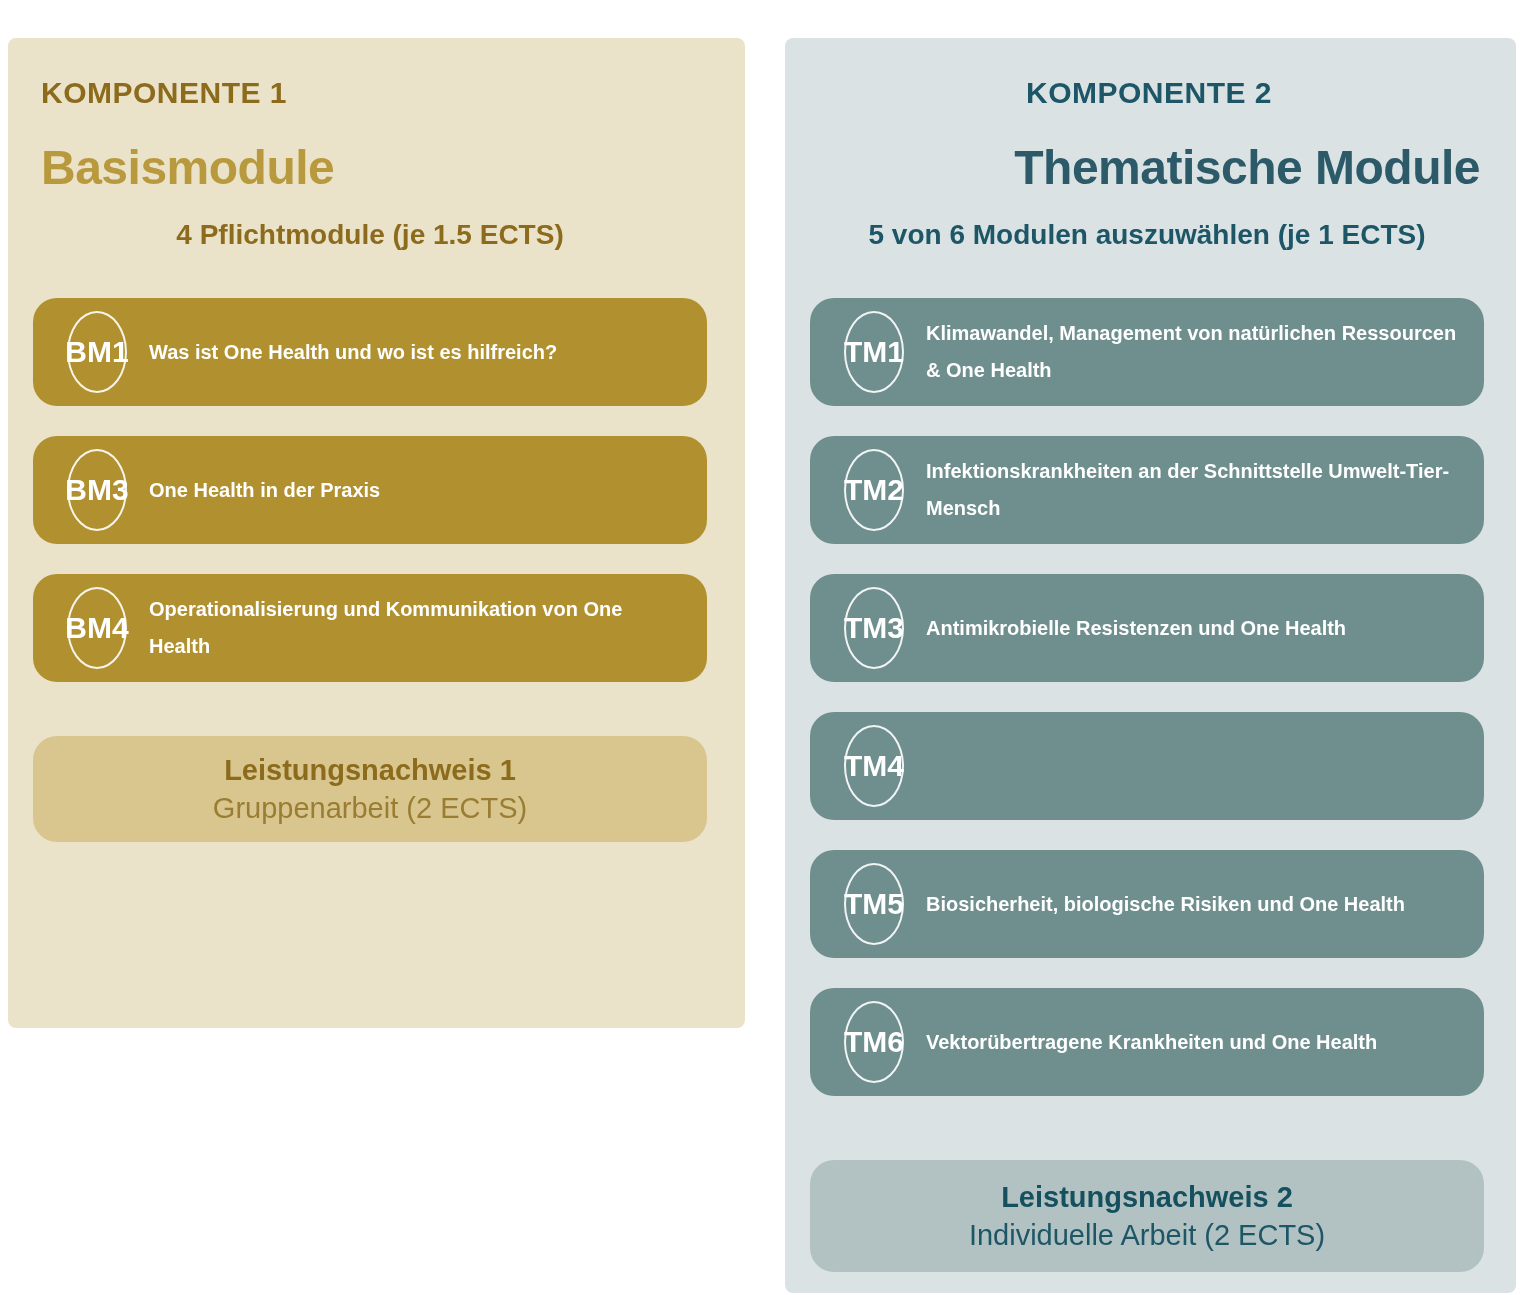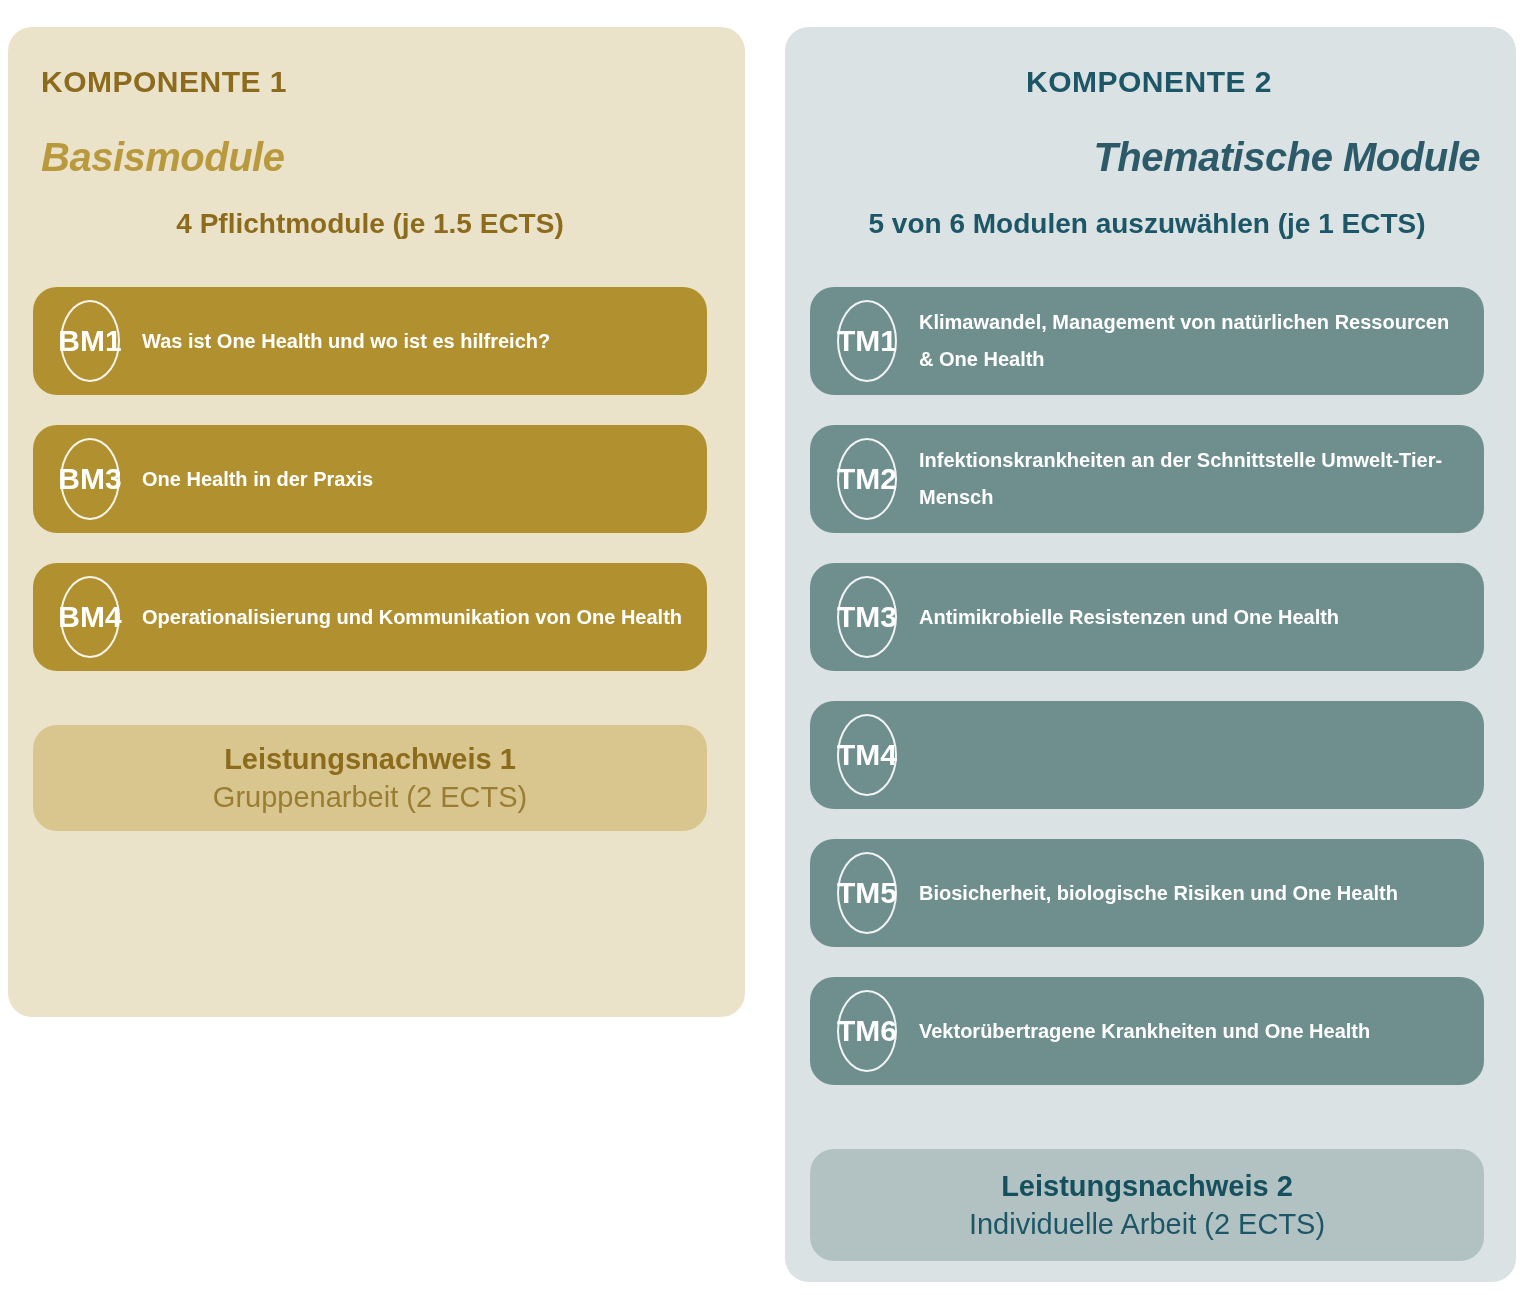--- a/index.html
+++ b/index.html
@@ -5,37 +5,37 @@
   * { margin: 0; padding: 0; box-sizing: border-box; }
   html, body { background: #ffffff; }
   body {
     width: 1524px; height: 1295px;
     font-family: "Liberation Sans", "DejaVu Sans", sans-serif;
     position: relative;
     overflow: hidden;
   }
   .panel {
     position: absolute;
-    top: 27px;
-    border-radius: 24px;
+    top: 38px;
+    border-radius: 8px;
     padding: 38px 36px 0 25px;
   }
   .panel-left  { left: 8px;   width: 737px; height: 990px;  background: var(--beige-panel, #EBE3C9); }
   .panel-right { left: 785px; width: 731px; height: 1255px; background: var(--bluegray-panel, #DAE2E3); }
 
   .kicker {
     font-size: 30px; font-weight: bold; letter-spacing: 0.5px;
     line-height: 34px; padding-left: 8px;
   }
   .panel-left  .kicker { color: var(--gold-dark, #8C6B1D); }
   .panel-right .kicker { color: var(--teal-dark, #1D5666); text-align: center; }
 
   .panel-title {
-    font-size: 40px; font-weight: bold; line-height: 64px;
-    margin-top: 26px; padding-left: 8px; letter-spacing: -0.5px; font-style: italic;
+    font-size: 48px; font-weight: bold; line-height: 64px;
+    margin-top: 26px; padding-left: 8px; letter-spacing: -0.5px;
   }
   .panel-left  .panel-title { color: var(--gold-title, #B9993D); }
   .panel-right .panel-title { color: var(--teal-title, #2D5A68); text-align: right; }
 
   .panel-subtitle {
     font-size: 28px; font-weight: bold; line-height: 34px;
     margin-top: 18px; text-align: center; width: 674px;
   }
   .panel-left  .panel-subtitle { color: var(--gold-dark, #8C6B1D); }
   .panel-right .panel-subtitle { color: var(--teal-dark, #1D5666); }
@@ -47,21 +47,21 @@
     display: flex; align-items: center;
     margin-bottom: 30px;
     color: #ffffff;
   }
   .panel-left  .module { background: var(--gold-box, #B1912F); }
   .panel-right .module { background: var(--teal-box, #6F8E8E); }
 
   .module-badge {
     flex: 0 0 auto;
     width: 60px; height: 82px;
-    margin-left: 27px;
+    margin-left: 34px;
     border: 2px solid rgba(255,255,255,0.9);
     border-radius: 50%;
     display: flex; align-items: center; justify-content: center;
     font-size: 30px; font-weight: bold;
   }
   .module-label {
     margin-left: 22px; margin-right: 24px;
     font-size: 20px; font-weight: bold; line-height: 37px;
   }
 

